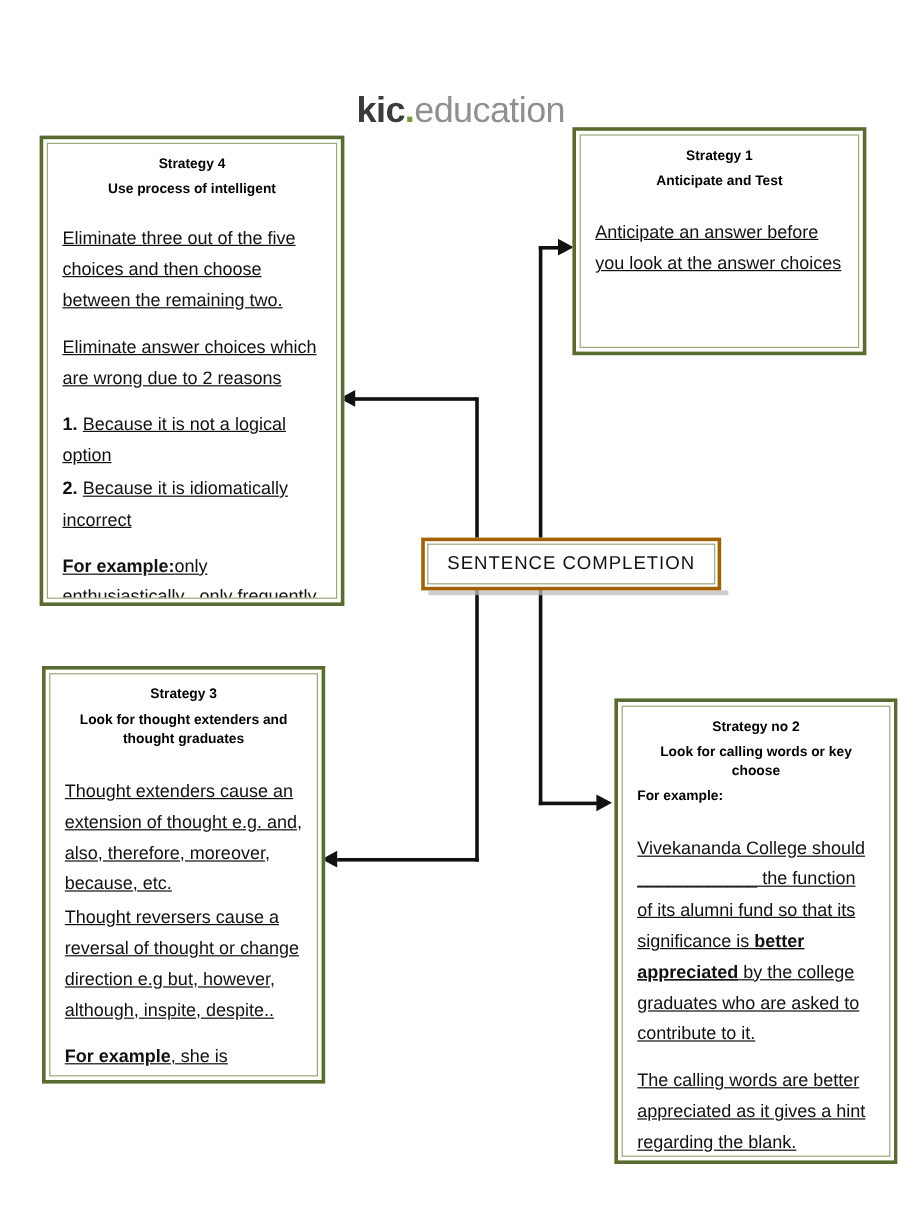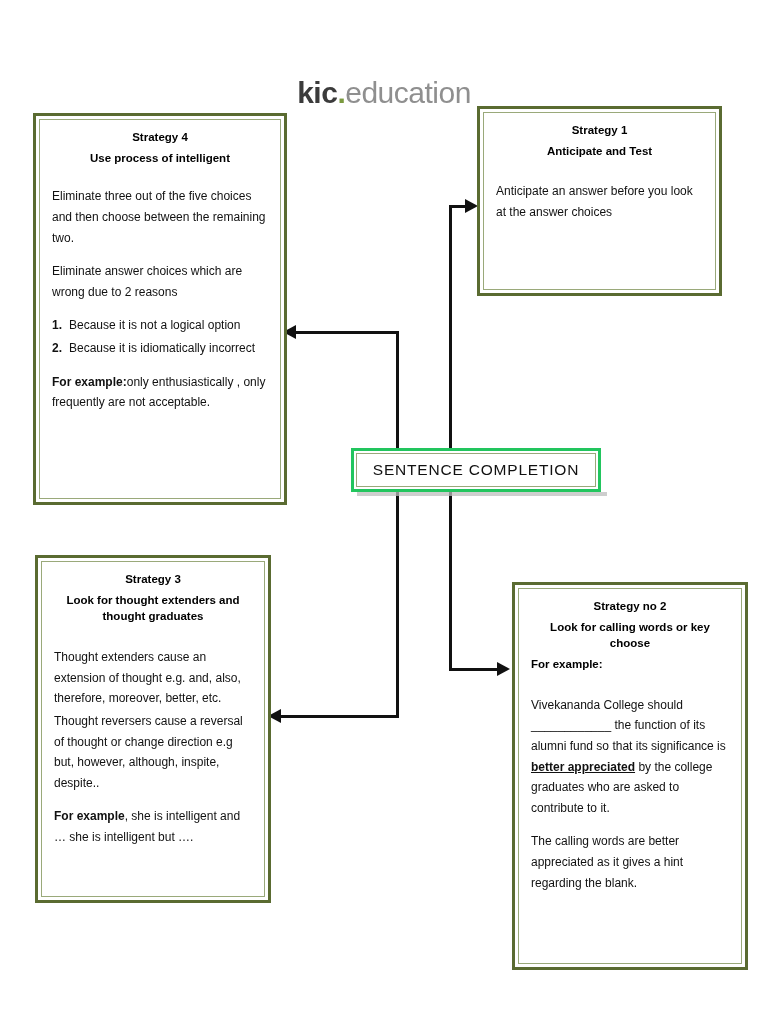--- a/index.html
+++ b/index.html
@@ -67,23 +67,24 @@
     font-weight: bold;
     font-size: 11.5px;
     line-height: 1.45;
     color: #000000;
     margin: 0 0 4px 0;
   }
   .box-title.left {
     text-align: left;
   }
   .box-body {
-    font-size: 12px;
+    font-size: 15px;
     line-height: 1.72;
     color: #111111;
+    text-decoration: underline;
   }
   .box-body p {
     margin: 0 0 13px 0;
   }
   .box-body p.tight {
     margin: 0 0 2px 0;
   }
   .box-body p:last-child {
     margin-bottom: 0;
   }
@@ -105,21 +106,21 @@
   }
 
   
   #center-node {
     position: absolute;
     left: 351px;
     top: 420px;
     width: 250px;
     height: 44px;
     box-sizing: border-box;
-    border: 3px solid #22c55e;
+    border: 3px solid #a16207;
     background: #ffffff;
     padding: 2px;
   }
   #center-node .cinner {
     box-sizing: border-box;
     width: 100%;
     height: 100%;
     border: 1px solid #9aa97a;
     display: flex;
     align-items: center;
@@ -220,21 +221,21 @@
     <div class="cinner">
       <span id="center-label">SENTENCE COMPLETION</span>
     </div>
   </div>
 
   <div class="nodebox" style="left:35px; top:527px; width:236px; height:348px;">
     <div class="inner">
       <div class="box-title">Strategy 3</div>
       <div class="box-title" style="margin-bottom:22px;">Look for thought extenders and thought graduates</div>
       <div class="box-body">
-        <p class="tight">Thought extenders cause an extension of thought e.g. and, also, therefore, moreover, better, etc.</p>
+        <p class="tight">Thought extenders cause an extension of thought e.g. and, also, therefore, moreover, because, etc.</p>
         <p>Thought reversers cause a reversal of thought or change direction e.g but, however, although, inspite, despite..</p>
         <p><span class="b">For example</span><span>, she is intelligent and … she is intelligent but ….</span></p>
       </div>
     </div>
   </div>
 
   <div class="nodebox" style="left:512px; top:554px; width:236px; height:388px;">
     <div class="inner">
       <div class="box-title">Strategy no 2</div>
       <div class="box-title">Look for calling words or key choose</div>

